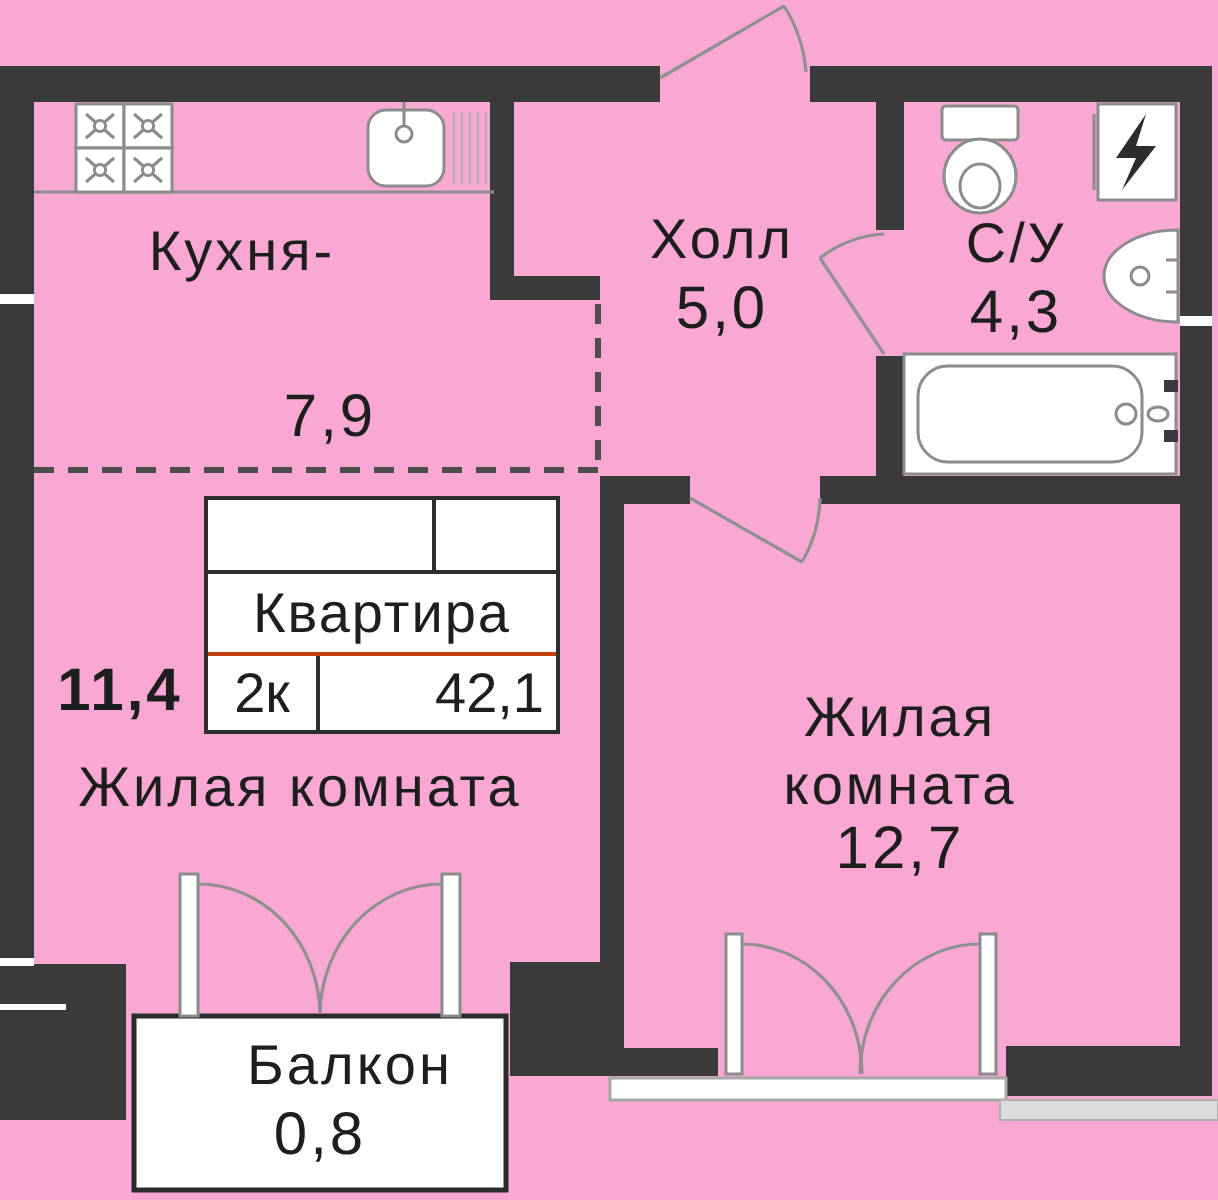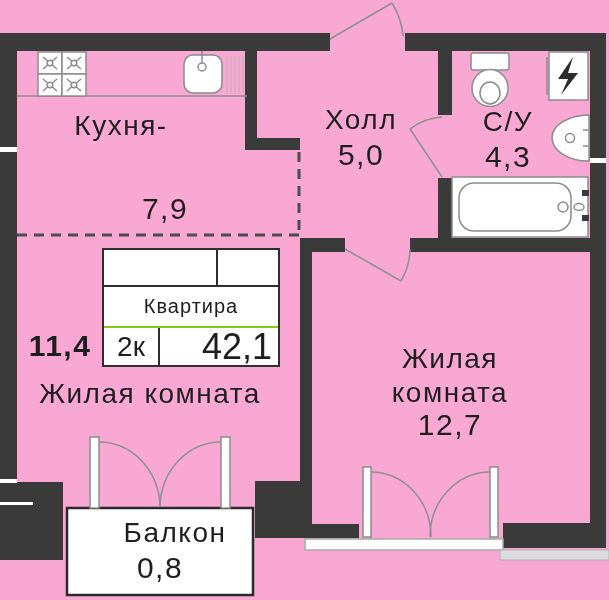--- a/index.html
+++ b/index.html
@@ -21,26 +21,26 @@
   .lbl{position:absolute;color:var(--text);text-align:center;letter-spacing:1.5px;}
   .nm{font-size:28px;line-height:32px;}
   .ar{font-size:30px;line-height:32px;}
   
   .card{position:absolute;left:102px;top:248px;width:178px;height:119px;
         border:2px solid #2e2e2e;box-sizing:border-box;background:#fff;color:var(--text);}
   .card .r1{display:flex;height:37px;border-bottom:2px solid #2e2e2e;box-sizing:border-box;}
   .card .r1 .c1{width:114px;border-right:2px solid #2e2e2e;box-sizing:border-box;}
   .card .r1 .c2{flex:1;}
   .card .r2{display:flex;align-items:center;justify-content:center;height:41px;
-        border-bottom:2px solid #84cc16;box-sizing:border-box;font-size:20px;letter-spacing:1px;}
+        border-bottom:2px solid #c2410c;box-sizing:border-box;font-size:28px;letter-spacing:1px;}
   .card .r3{display:flex;height:37px;}
   .card .r3 .c1{width:56px;border-right:2px solid #2e2e2e;box-sizing:border-box;
         display:flex;align-items:center;justify-content:center;font-size:28px;}
   .card .r3 .c2{flex:1;display:flex;align-items:center;justify-content:flex-end;
-        padding-right:6px;font-size:36px;}
+        padding-right:6px;font-size:28px;}
 </style>
 </head>
 <body>
 
 <div id="plan">
 
 <svg width="609" height="600" viewBox="0 0 609 600">
 
   <g>
     <rect class="wall" x="0" y="33" width="330" height="18"></rect>

